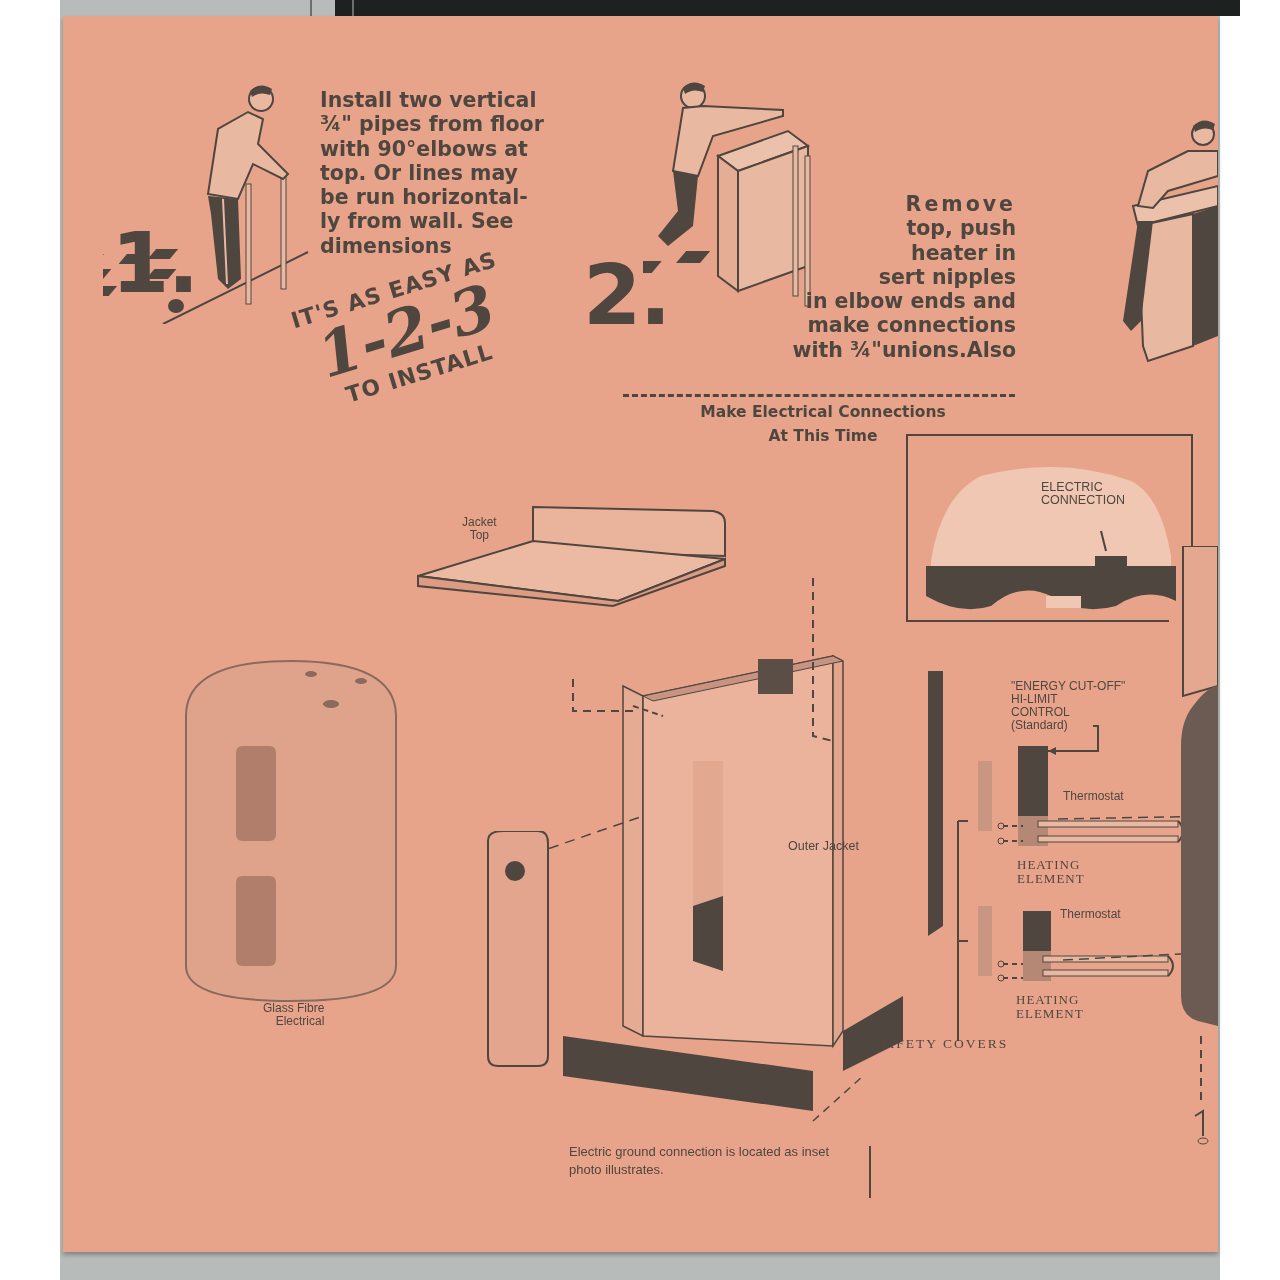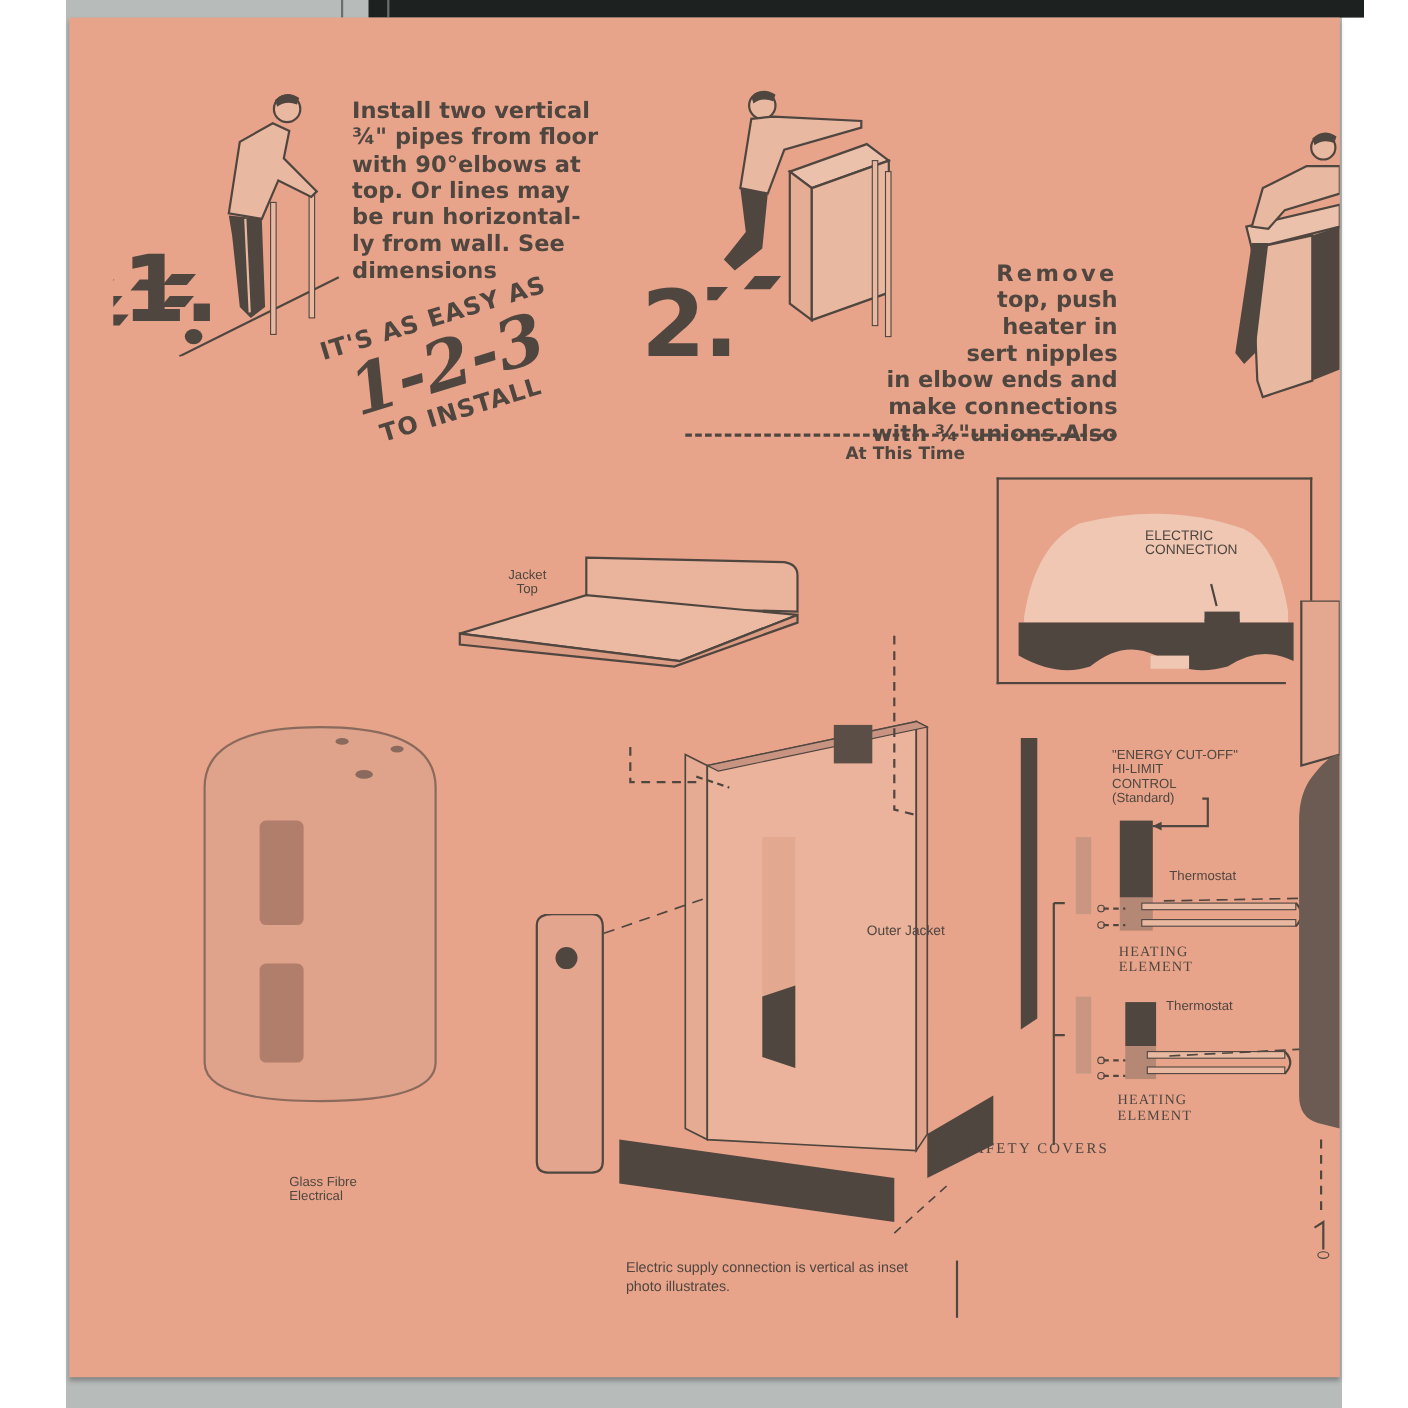--- a/index.html
+++ b/index.html
@@ -5,21 +5,21 @@
   html, body { margin:0; padding:0; }
   body { width:1280px; height:1280px; position:relative; overflow:hidden; background:#ffffff; font-family:"DejaVu Sans", sans-serif; }
   .bg-gray { position:absolute; left:60px; top:0; width:1160px; height:1280px; background:#b7bcbb; }
   .bg-dark { position:absolute; left:335px; top:0; width:905px; height:16px; background:#1d2221; }
   .bg-line { position:absolute; top:0; width:2px; height:16px; background:#6b6f6e; }
   .sheet { position:absolute; left:63px; top:16px; width:1155px; height:1236px; background:#e8a48a; box-shadow:0 3px 4px rgba(70,70,70,.45); overflow:hidden; }
   .abs { position:absolute; }
   .step-num { position:absolute; font-family:"DejaVu Sans", sans-serif; font-weight:900; color:#4f4640; font-size:84px; letter-spacing:-2px; line-height:1; }
   .step-text { position:absolute; font-family:"DejaVu Sans", sans-serif; font-weight:700; color:#4f4640; font-size:20.5px; line-height:24.3px; }
   .step-text .l { display:block; white-space:nowrap; }
-  .right { text-align:right;margin-top:44px; }
+  .right { text-align:right; }
   .slogan { position:absolute; left:225px; top:258px; width:260px; height:190px; transform:rotate(-17deg); transform-origin:center; text-align:center; color:#4f4640; font-weight:700; }
   .slogan .s1 { font-size:22px; letter-spacing:1px; }
   .slogan .s2 { font-family:"DejaVu Serif", serif; font-style:italic; font-size:62px; font-weight:700; line-height:1; }
   .slogan .s3 { font-size:22px; letter-spacing:1px; }
   .dash-rule { position:absolute; left:560px; top:378px; width:392px; border-top:3px dashed #4f4640; }
   .elec-note { position:absolute; left:600px; top:384px; width:320px; text-align:center; font-weight:700; color:#4f4640; font-size:15.5px; line-height:24px; }
   .label-sm { position:absolute; font-family:"Liberation Sans", sans-serif; color:#4f4640; font-size:12px; line-height:13px; }
   .label-md { position:absolute; font-family:Liberation Serif, serif; color:#4f4640; font-size:13px; line-height:14px; letter-spacing:1px; }
   .caption { position:absolute; font-family:"Liberation Sans", sans-serif; color:#4f4640; font-size:13px; line-height:18px; }
   .inset { position:absolute; left:843px; top:418px; width:283px; height:186px; border:2px solid #4f4640; border-bottom:none; }
@@ -103,20 +103,21 @@
     <span class="l" style="letter-spacing:3px">Remove</span>
     <span class="l">top, push</span>
     <span class="l">heater in</span>
     <span class="l">sert nipples</span>
     <span class="l">in elbow ends and</span>
     <span class="l">make connections</span>
     <span class="l">with ¾"unions.Also</span>
   </div>
   <div class="dash-rule"></div>
   <div class="elec-note">
+    <div>Make Electrical Connections</div>
     <div>At This Time</div>
   </div>
 
   <svg style="left:1030px;top:80px" width="125" height="270" viewBox="0 0 125 270">
     <g fill="#4f4640">
       <rect x="10" y="240" width="30" height="14" transform="skewX(-40)"></rect>
       <rect x="55" y="255" width="30" height="14" transform="skewX(-40)"></rect>
       <rect x="30" y="262" width="30" height="8" transform="skewX(-40)"></rect>
     </g>
     <polygon points="40,110 125,90 125,110 45,130" fill="#ecc1ab" stroke="#4f4640" stroke-width="2"></polygon>
@@ -154,21 +155,21 @@
   </svg>
 
   <svg style="left:118px;top:640px" width="220" height="360" viewBox="0 0 220 360">
     <path d="M5,60 Q5,5 110,5 Q215,5 215,60 L215,310 Q215,345 110,345 Q5,345 5,310 Z" fill="#dfa28b" stroke="#8a6a5c" stroke-width="2"></path>
     <rect x="55" y="90" width="40" height="95" rx="6" fill="#b27e6c"></rect>
     <rect x="55" y="220" width="40" height="90" rx="6" fill="#b27e6c"></rect>
     <ellipse cx="130" cy="18" rx="6" ry="3" fill="#8a6a5c"></ellipse>
     <ellipse cx="180" cy="25" rx="6" ry="3" fill="#8a6a5c"></ellipse>
     <ellipse cx="150" cy="48" rx="8" ry="4" fill="#8a6a5c"></ellipse>
   </svg>
-  <div class="label-sm" style="left:200px;top:1052px;text-align:left">
+  <div class="label-sm" style="left:200px;top:986px;text-align:right">
     <div>Glass Fibre</div>
     <div>Electrical</div>
   </div>
 
   <svg style="left:420px;top:815px" width="70" height="240" viewBox="0 0 70 240">
     <path d="M5,10 Q5,0 20,0 L55,0 Q65,0 65,12 L65,225 Q65,235 55,235 L15,235 Q5,235 5,225 Z" fill="#e3a58e" stroke="#4f4640" stroke-width="2"></path>
     <circle cx="32" cy="40" r="10" fill="#4f4640"></circle>
   </svg>
 
   <svg style="left:480px;top:560px" width="460" height="560" viewBox="0 0 460 560">
@@ -239,17 +240,17 @@
 
   <svg style="left:1110px;top:530px" width="45" height="600" viewBox="0 0 45 600">
     <path d="M10,0 L45,0 L45,140 L10,150 Z" fill="#e4a890" stroke="#4f4640" stroke-width="2"></path>
     <path d="M20,160 Q35,140 45,140 L45,480 L25,475 Q8,470 8,450 L8,200 Q8,175 20,160 Z" fill="#6c5b52"></path>
     <line x1="28" y1="490" x2="28" y2="560" stroke="#4f4640" stroke-width="2" stroke-dasharray="8,6"></line>
     <path d="M22,570 L30,565 L30,590" fill="none" stroke="#4f4640" stroke-width="2"></path>
     <ellipse cx="30" cy="595" rx="5" ry="3" fill="none" stroke="#4f4640"></ellipse>
   </svg>
 
   <div class="caption" style="left:506px;top:1127px">
-    <div>Electric supply connection is vertical as inset</div>
+    <div>Electric ground connection is located as inset</div>
     <div>photo illustrates.</div>
   </div>
   <div class="abs" style="left:806px;top:1130px;width:2px;height:52px;background:#4f4640"></div>
 </div>
 
 </body></html>

